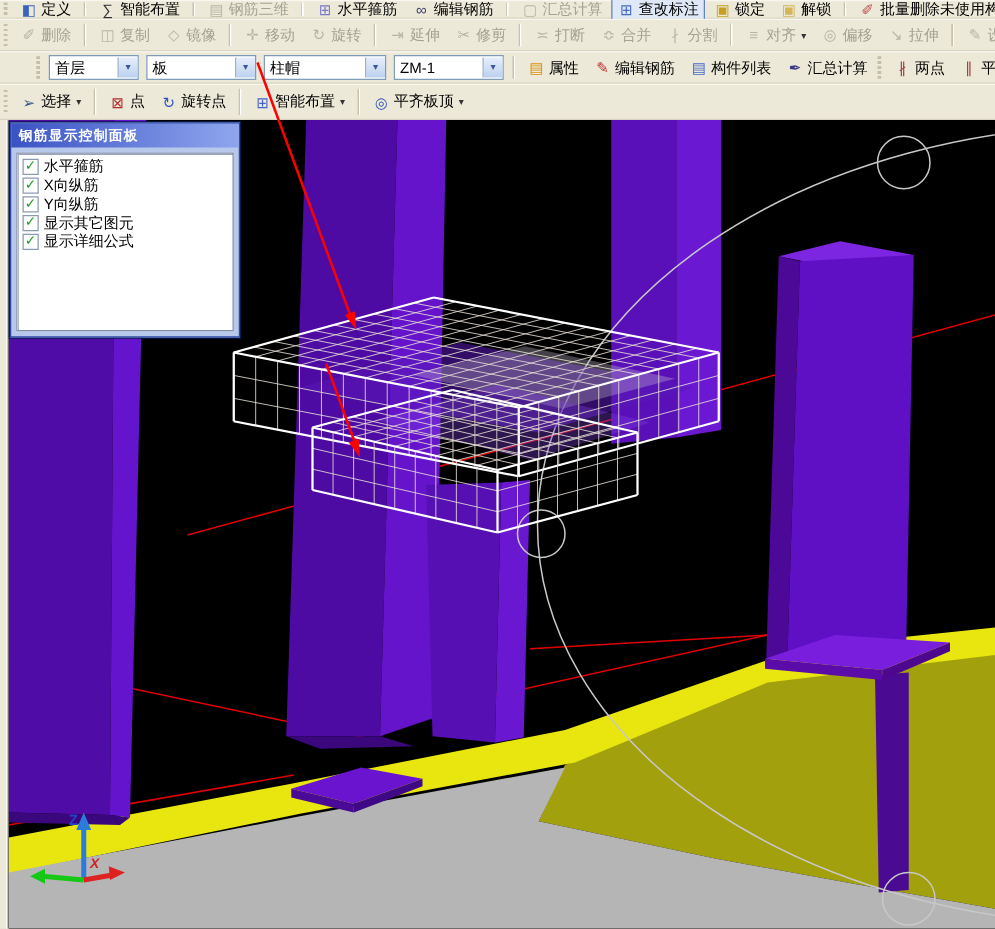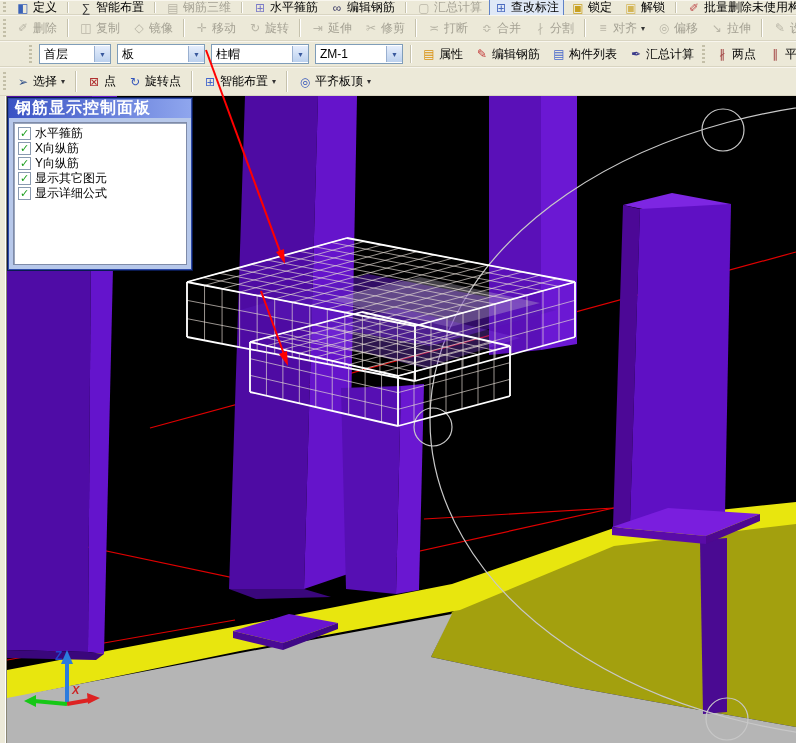--- a/index.html
+++ b/index.html
@@ -38,21 +38,21 @@
   .vstrip{position:absolute;top:96px;left:0;width:7px;height:647px;background:#ece9d8;
           box-shadow:inset -1px 0 #8a8775, inset -2px 0 #ffffff;}
   .viewport{position:absolute;top:96px;left:7px;width:789px;height:647px;background:#000;}
   .viewport svg{display:block;}
 
   
   .panel{position:absolute;left:1px;top:2px;width:182px;height:170px;background:#b7c8ea;
          border:1px solid #2c49a8;box-shadow:0 0 0 1px #0a1a50;display:flex;flex-direction:column;}
   .panel-title{height:19px;flex:none;display:flex;align-items:center;padding:0 6px;
                background:linear-gradient(90deg,#3a53c4,#8fa6ee);
-               color:#fff;font-weight:bold;font-size:16px;letter-spacing:1px;}
+               color:#fff;font-weight:bold;font-size:11px;letter-spacing:1px;}
   .panel-body{flex:1;margin:4px;background:#fff;border:1px solid #7f8ba8;
               box-shadow:inset 1px 1px #9aa6bd;padding:3px 2px;overflow:hidden;}
   .chk-row{display:flex;align-items:center;gap:4px;height:15px;padding-left:2px;}
   .chk{width:11px;height:11px;flex:none;background:#fff;border:1px solid #8a9ab0;
        font-size:11px;line-height:10px;font-weight:bold;color:#1e9e1e;text-align:center;}
   .chk-lb{color:#000;white-space:nowrap;}
 
   
   .anno{position:absolute;top:0;left:0;pointer-events:none;z-index:50;}
 </style>

